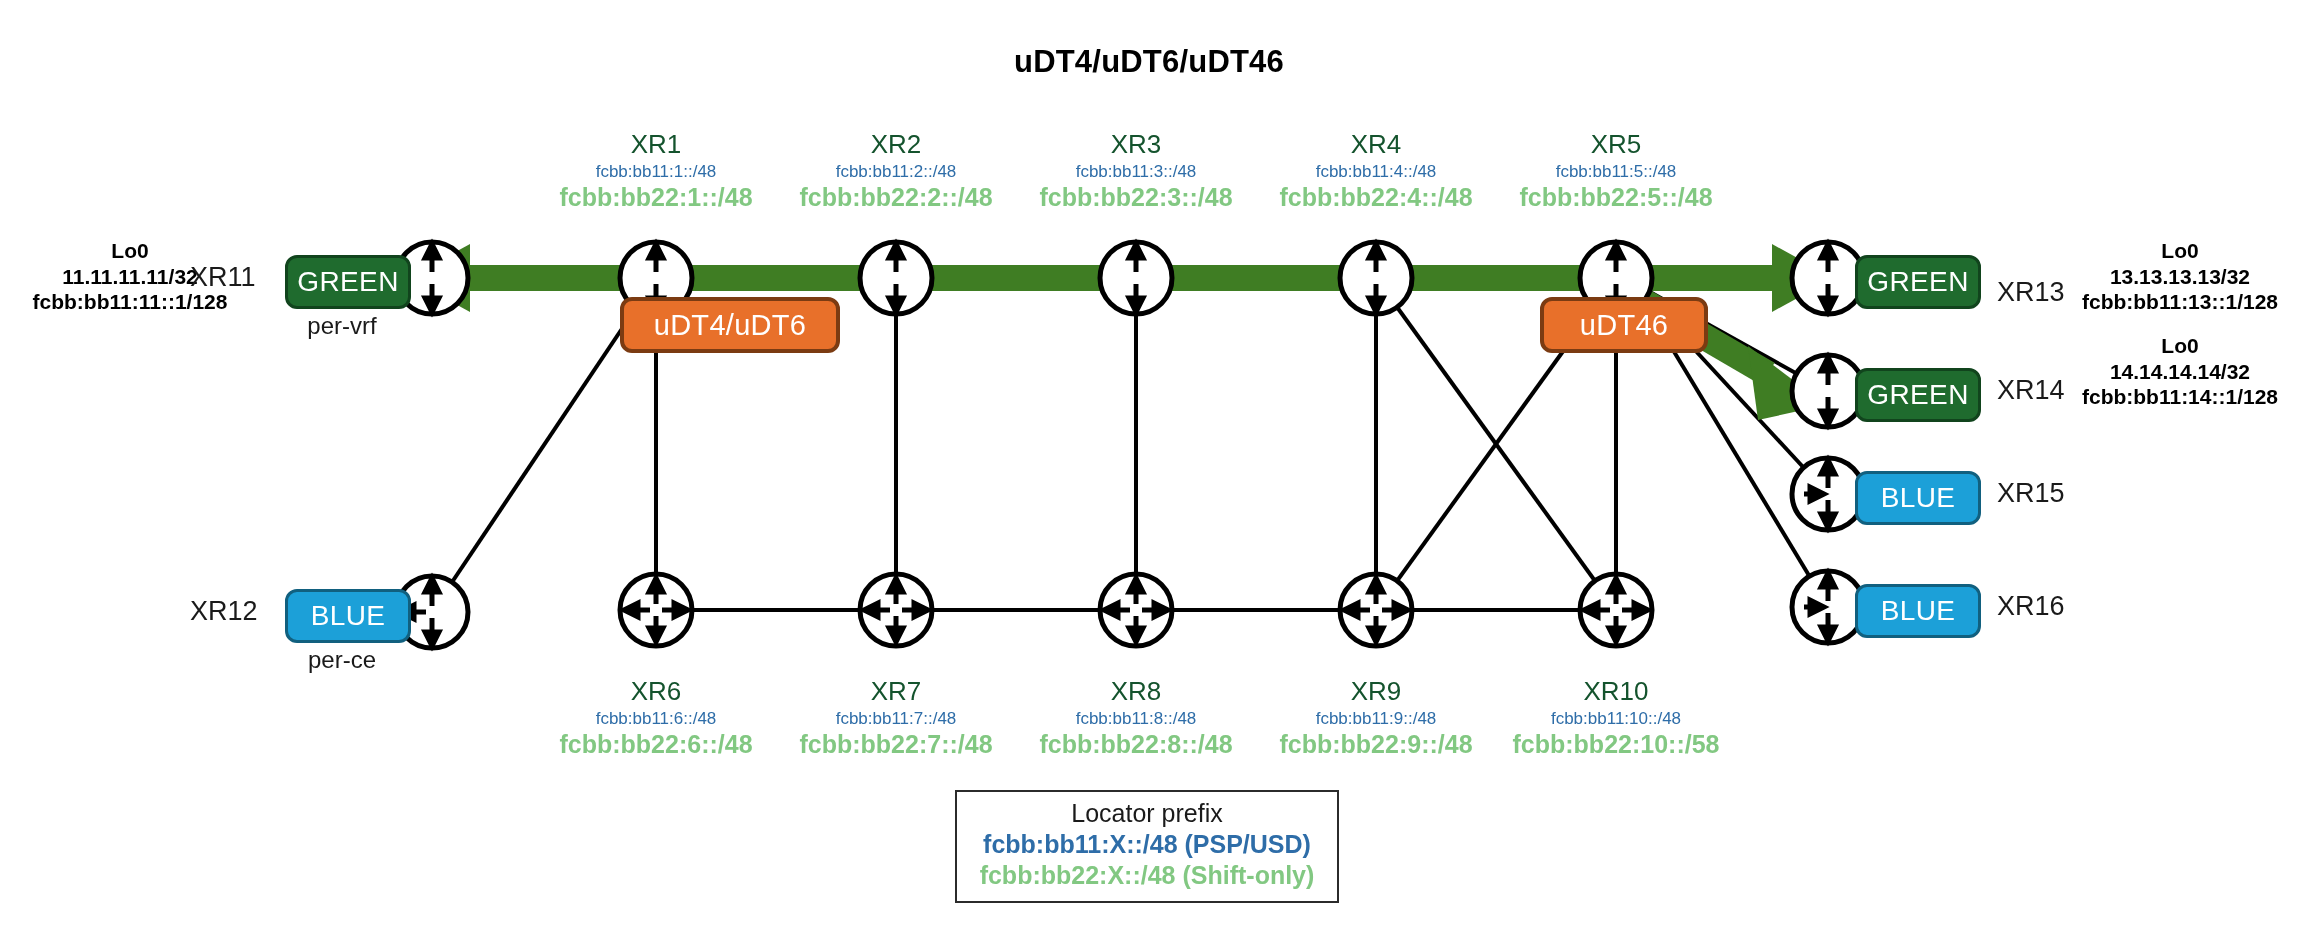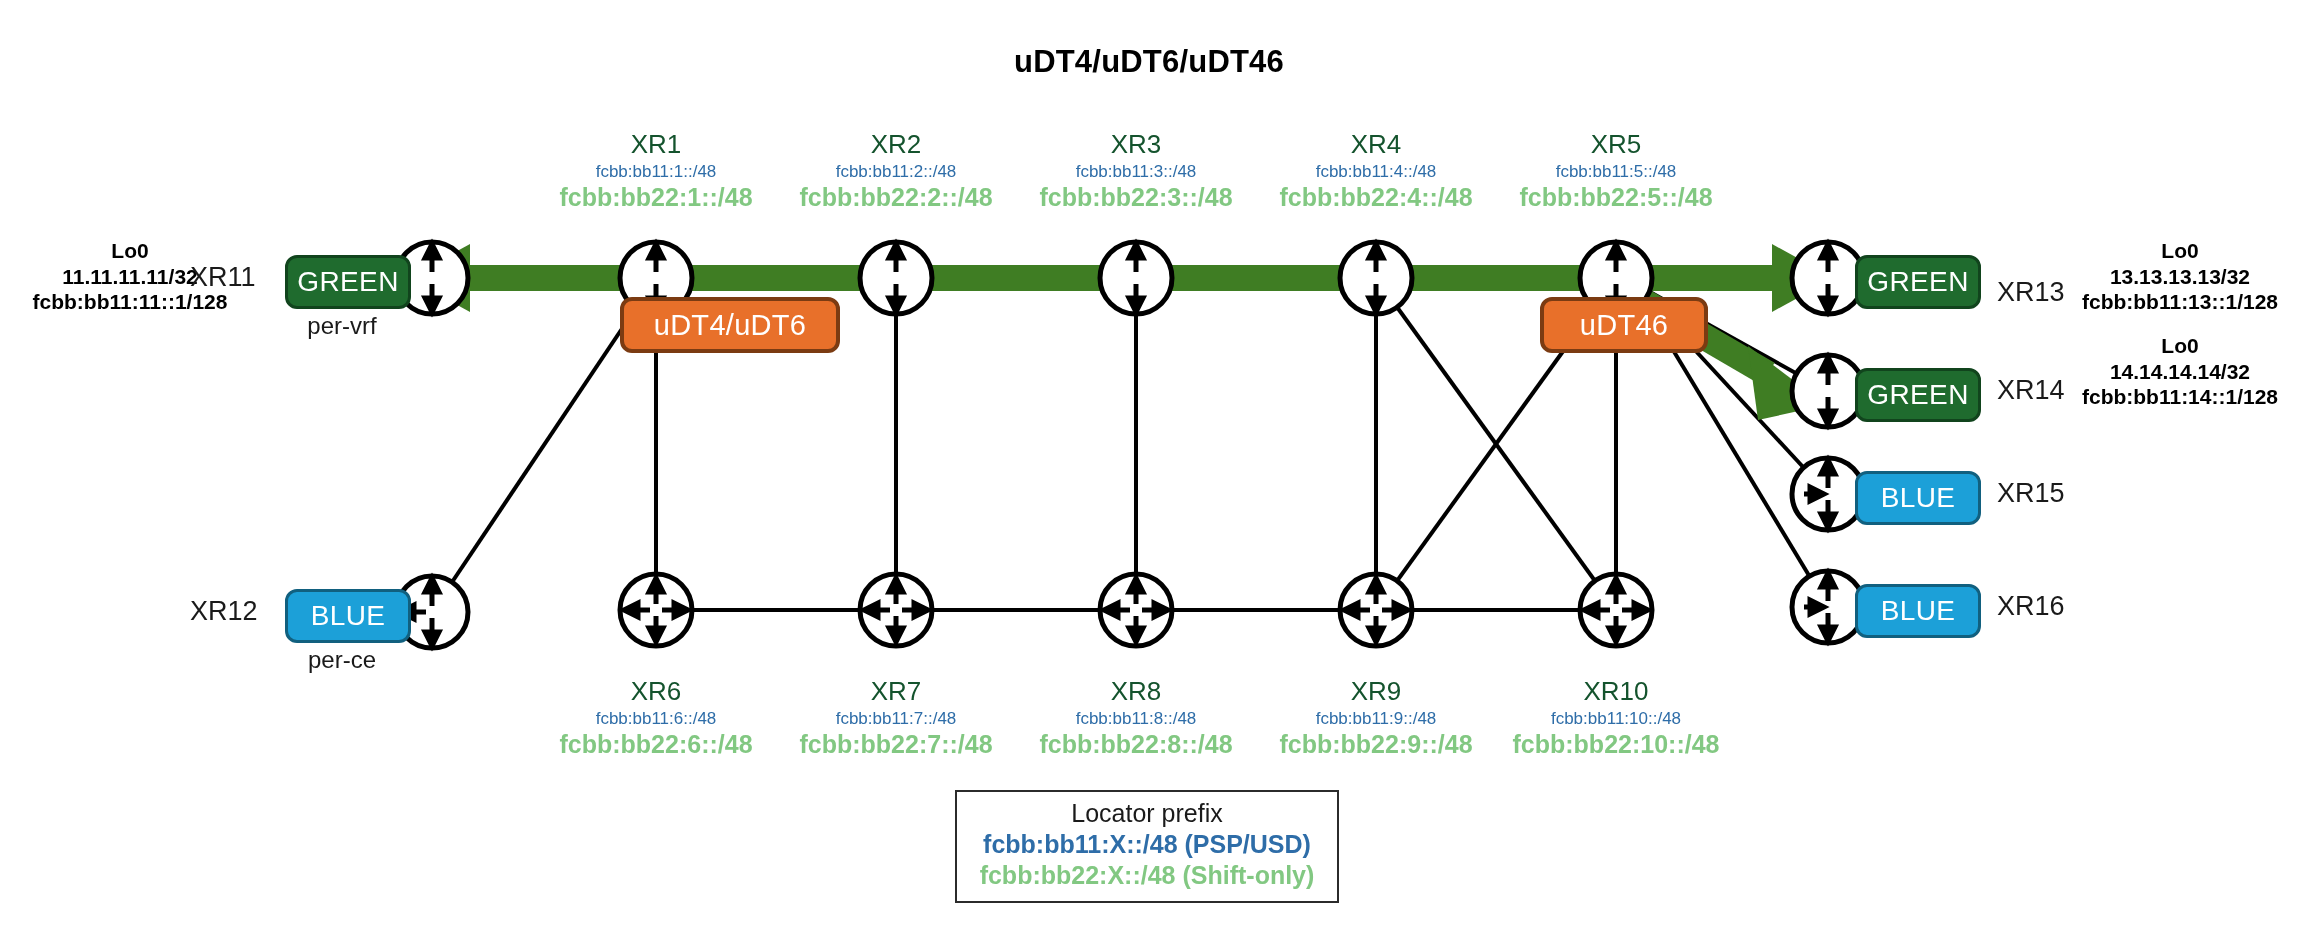--- a/index.html
+++ b/index.html
@@ -347,21 +347,21 @@
     <div class="p2">fcbb:bb22:8::/48</div>
   </div>
   <div class="nodelabel" style="left:1211px;top:675px;">
     <div class="nm">XR9</div>
     <div class="p1">fcbb:bb11:9::/48</div>
     <div class="p2">fcbb:bb22:9::/48</div>
   </div>
   <div class="nodelabel" style="left:1451px;top:675px;">
     <div class="nm">XR10</div>
     <div class="p1">fcbb:bb11:10::/48</div>
-    <div class="p2">fcbb:bb22:10::/48</div>
+    <div class="p2">fcbb:bb22:10::/58</div>
   </div>
 
   <div class="lo" style="left:10px;top:238px;width:240px;">
     <div class="l0">Lo0</div>
     <div class="l1">11.11.11.11/32</div>
     <div class="l2">fcbb:bb11:11::1/128</div>
   </div>
   <div class="endname" style="left:190px;top:262px;">XR11</div>
   <div class="cap" style="left:232px;top:312px;">per-vrf</div>
 

